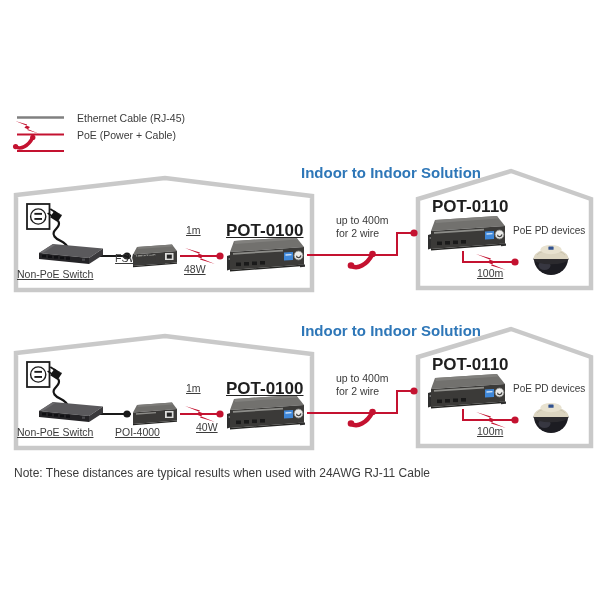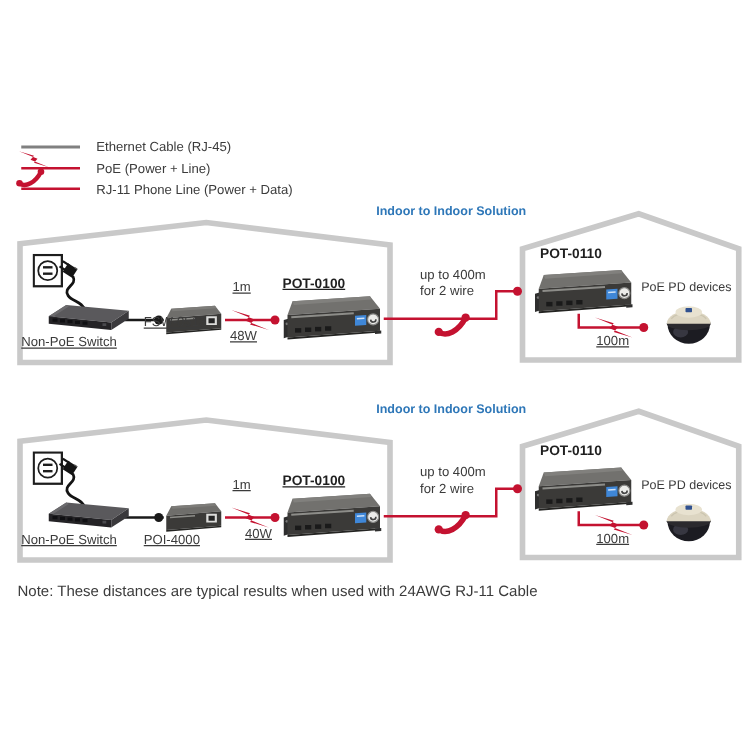--- a/index.html
+++ b/index.html
@@ -1,22 +1,22 @@
 <!DOCTYPE html>
 <html style="--red: #c41230; --blue: #2e77b8; --house: #c9c9c9; --text: #3b3b3b;"><head>
 <meta charset="utf-8">
 <style>
   html,body{margin:0;padding:0;background:#fff;}
   .canvas{position:relative;width:600px;height:600px;background:#fff;overflow:hidden;
           font-family:"Liberation Sans",sans-serif;}
   .base-svg{position:absolute;left:0;top:0;}
   .lbl{position:absolute;font-size:10.5px;line-height:1.2;color:var(--text,#3b3b3b);white-space:nowrap;}
   .ctr{text-decoration:underline;}
-  .b{font-weight:bold;color:#1f1f1f;font-size:11px;}
-  .title{position:absolute;font-size:10px;font-weight:bold;color:var(--blue,#2e77b8);white-space:nowrap;}
+  .b{font-weight:bold;color:#1f1f1f;font-size:17px;}
+  .title{position:absolute;font-size:15px;font-weight:bold;color:var(--blue,#2e77b8);white-space:nowrap;}
   .note{position:absolute;font-size:12px;color:var(--text,#3b3b3b);white-space:nowrap;}
   .red-stroke{stroke:var(--red,#c41230);}
   .red-fill{fill:var(--red,#c41230);}
   .house{stroke:var(--house,#c9c9c9);stroke-width:4.5;fill:none;stroke-linejoin:miter;}
   .eth-line{stroke:#1a1a1a;stroke-width:2;}
   .gray-line{stroke:#808080;stroke-width:2.4;}
   .red-line{stroke:var(--red,#c41230);stroke-width:2;fill:none;}
 </style>
 </head>
 <body>
@@ -177,22 +177,21 @@
 
     <use href="#sym-outletgrp" x="26" y="361" width="70" height="52"></use>
     <use href="#sym-switch" x="37" y="399" width="68" height="27"></use>
     <use href="#sym-smallbox" x="130" y="399" width="48" height="27"></use>
     <use href="#sym-extender" x="225" y="393" width="82" height="40"></use>
     <use href="#sym-extender" x="426" y="372" width="82" height="40"></use>
     <use href="#sym-camera" x="529" y="398" width="44" height="40"></use>
   </svg>
 
   <div class="lbl" style="left:77px;top:112px">Ethernet Cable (RJ-45)</div>
-  <div class="lbl" style="left:77px;top:129px">PoE (Power + Line)</div>
-  <div class="lbl" style="left:77px;top:146px">RJ-11 Phone Line (Power + Data)</div>
+  <div class="lbl" style="left:77px;top:129px">PoE (Power + Cable)</div>
 
   <div class="title" style="left:301px;top:164px">Indoor to Indoor Solution</div>
   <div class="lbl ctr" style="left:17px;top:268px;width:100px">Non-PoE Switch</div>
   <div class="lbl ctr" style="left:115px;top:252px;width:62px">FSW-0513</div>
   <div class="lbl ctr" style="left:186px;top:224px;width:30px">1m</div>
   <div class="lbl ctr" style="left:184px;top:263px;width:32px">48W</div>
   <div class="lbl ctr b" style="left:226px;top:221px;width:81px">POT-0100</div>
   <div class="lbl" style="left:336px;top:214px">up to 400m</div>
   <div class="lbl" style="left:336px;top:227px">for 2 wire</div>
   <div class="lbl b" style="left:432px;top:197px">POT-0110</div>

